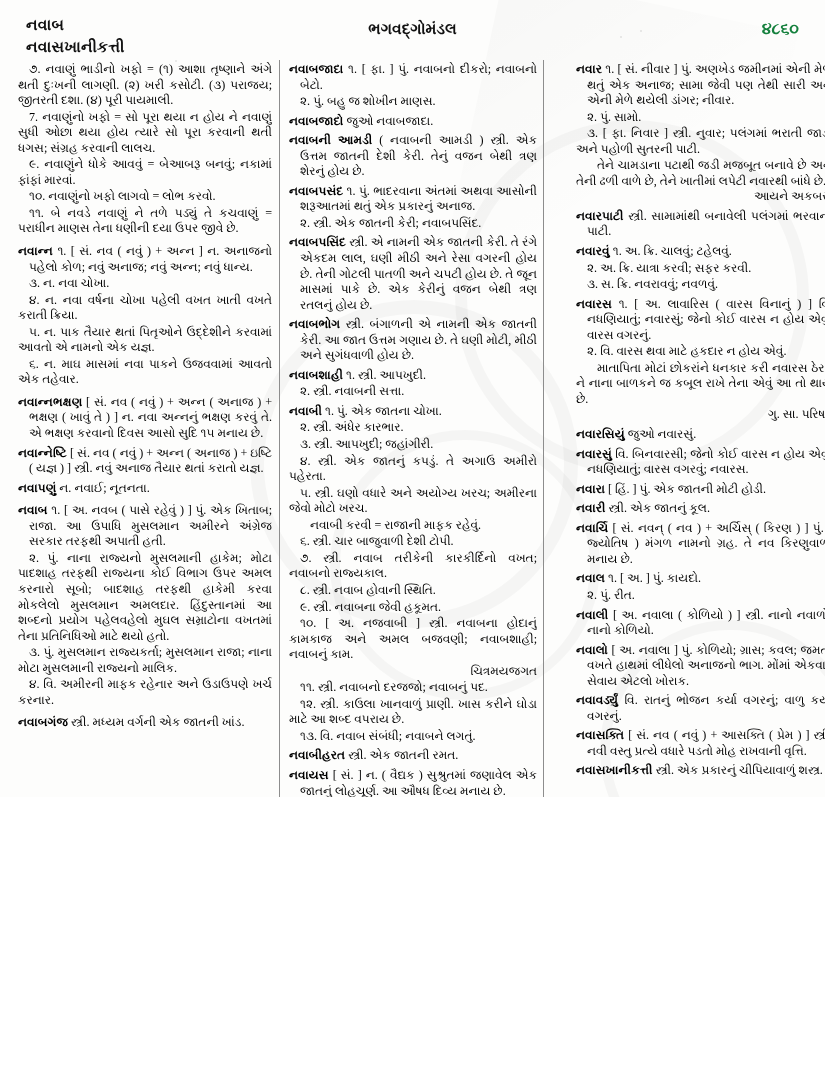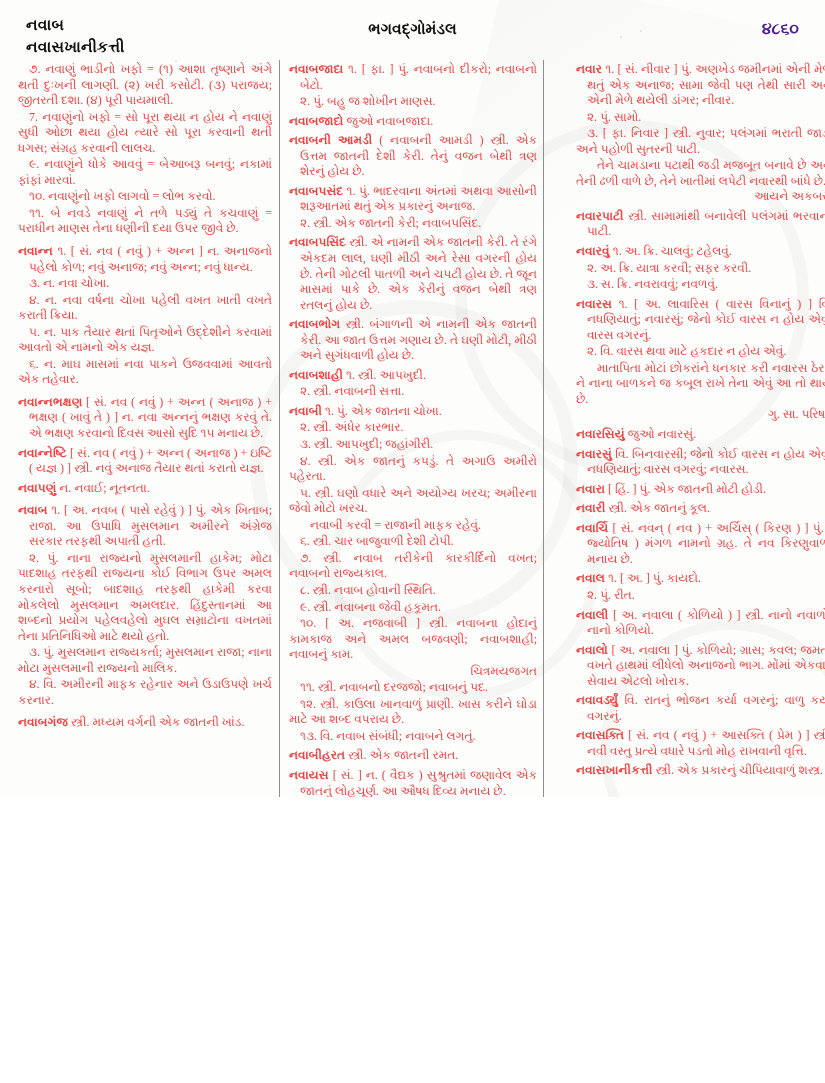--- a/index.html
+++ b/index.html
@@ -81,39 +81,39 @@
     text-align: center;
     font-weight: bold;
     font-size: 15.5px;
     color: #111;
   }
   .head-right {
     position: absolute;
     right: 26px; top: 20px;
     font-weight: bold;
     font-size: 16px;
-    color: #4c1d95;
+    color: #15803d;
   }
 
   
   #columns {
     position: absolute;
     left: 0; top: 62px;
     width: 825px;
     height: 1021px;
     z-index: 2;
   }
   .column {
     position: absolute;
     top: 0;
     height: 1021px;
     box-sizing: border-box;
     font-size: 12.1px;
     line-height: 15.55px;
-    color: #ef4444;
+    color: #000000;
     text-align: justify;
     overflow: hidden;
   }
   #col1 { left: 18px;  width: 254px; }
   #col2 { left: 289px; width: 248px; }
   #col3 { left: 552px; width: 256px; margin-left: 24px; }
 
   .rule {
     position: absolute;
     top: 60px;

